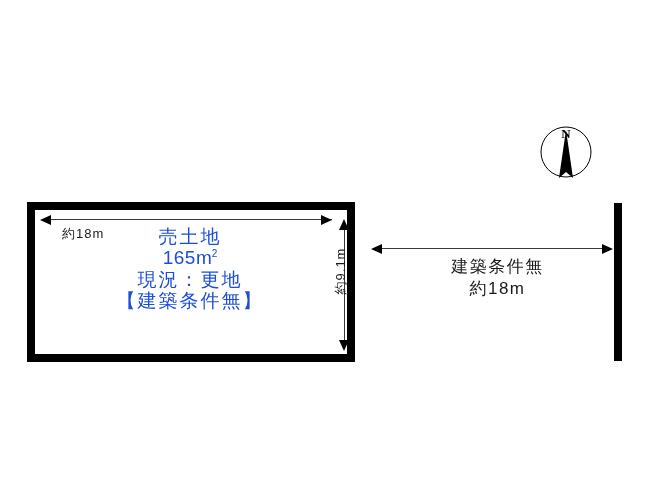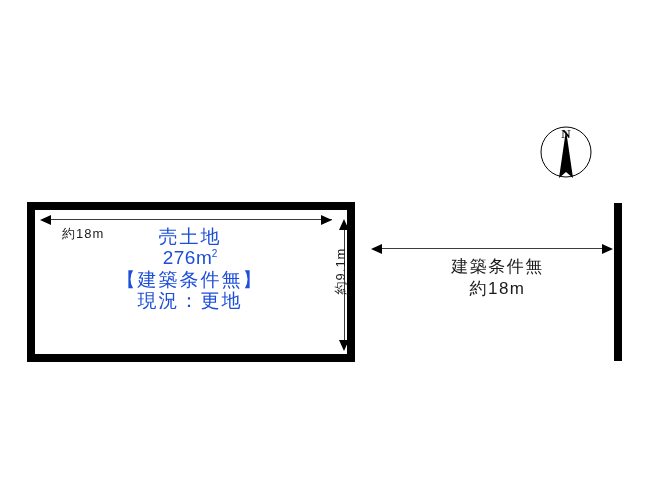--- a/index.html
+++ b/index.html
@@ -159,23 +159,23 @@
   <div class="arrow-h arrow-right" style="left:321px; top:215px;"></div>
   <div class="label-width-top">約18m</div>
 
   <div class="dim-line-v" style="left:344px; top:228px; height:118px;"></div>
   <div class="arrow-v arrow-up" style="left:339px; top:219px;"></div>
   <div class="arrow-v arrow-down" style="left:339px; top:340px;"></div>
   <div class="label-depth">約9.1m</div>
 
   <div class="parcel-text">
     <div class="line jp">売土地</div>
-    <div class="line"><span>276</span><span class="unit-m">m</span><span class="sup">2</span></div>
+    <div class="line"><span>165</span><span class="unit-m">m</span><span class="sup">2</span></div>
+    <div class="line jp">現況：更地</div>
     <div class="line jp">【建築条件無】</div>
-    <div class="line jp">現況：更地</div>
   </div>
 
   <div class="dim-line-h" style="left:379px; top:248px; width:232px;"></div>
   <div class="arrow-h arrow-left" style="left:371px; top:244px;"></div>
   <div class="arrow-h arrow-right" style="left:602px; top:244px;"></div>
 
   <div class="label-road">
     <div class="line">建築条件無</div>
     <div class="line">約18m</div>
   </div>

